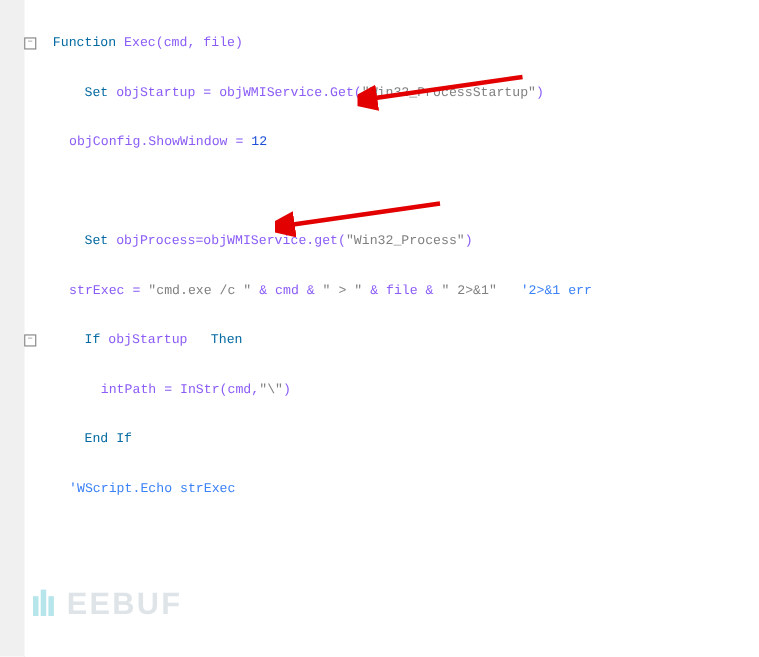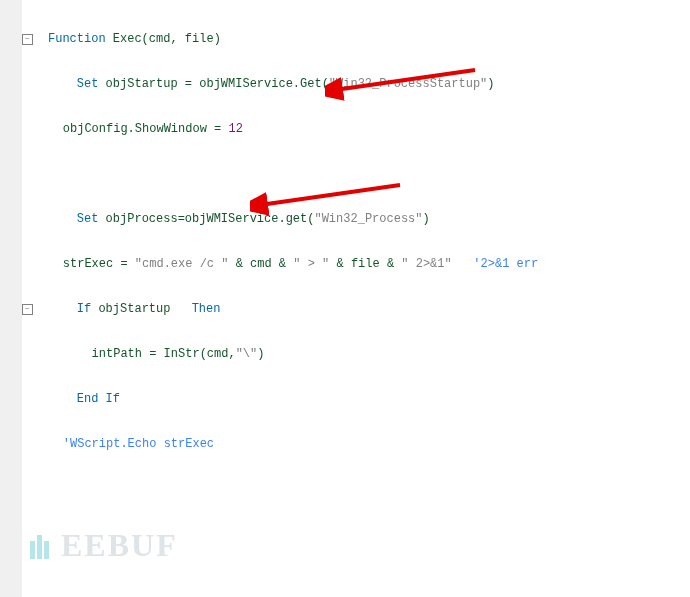--- a/index.html
+++ b/index.html
@@ -50,34 +50,34 @@
     background: #fff;
     left: -12px;
     top: 2px;
     font-size: 8px;
     line-height: 7px;
     text-align: center;
     color: #808080;
     cursor: pointer;
   }
   .kw { color: #0369a1; padding-left: 14px; }
-  .num { color: #701a75; text-align: center; }
+  .num { color: #1d4ed8; text-align: center; }
   .str { color: #808080; }
   .cm { color: #3b82f6; }
-  .tx { color: #14532d; }
+  .tx { color: #8b5cf6; }
   .arrow {
     position: absolute;
     pointer-events: none;
   }
   .watermark {
     position: absolute;
     left: 30px;
     bottom: 30px;
-    font-family: Liberation Serif, serif;
-    font-size: 32px;
+    font-family: Liberation Sans, sans-serif;
+    font-size: 28px;
     font-weight: bold;
     color: rgba(200,210,215,0.6);
     letter-spacing: 2px;
   }
   .wm-bars {
     display: inline-block;
     vertical-align: middle;
   }
   .wm-bars span {
     display:inline-block;

